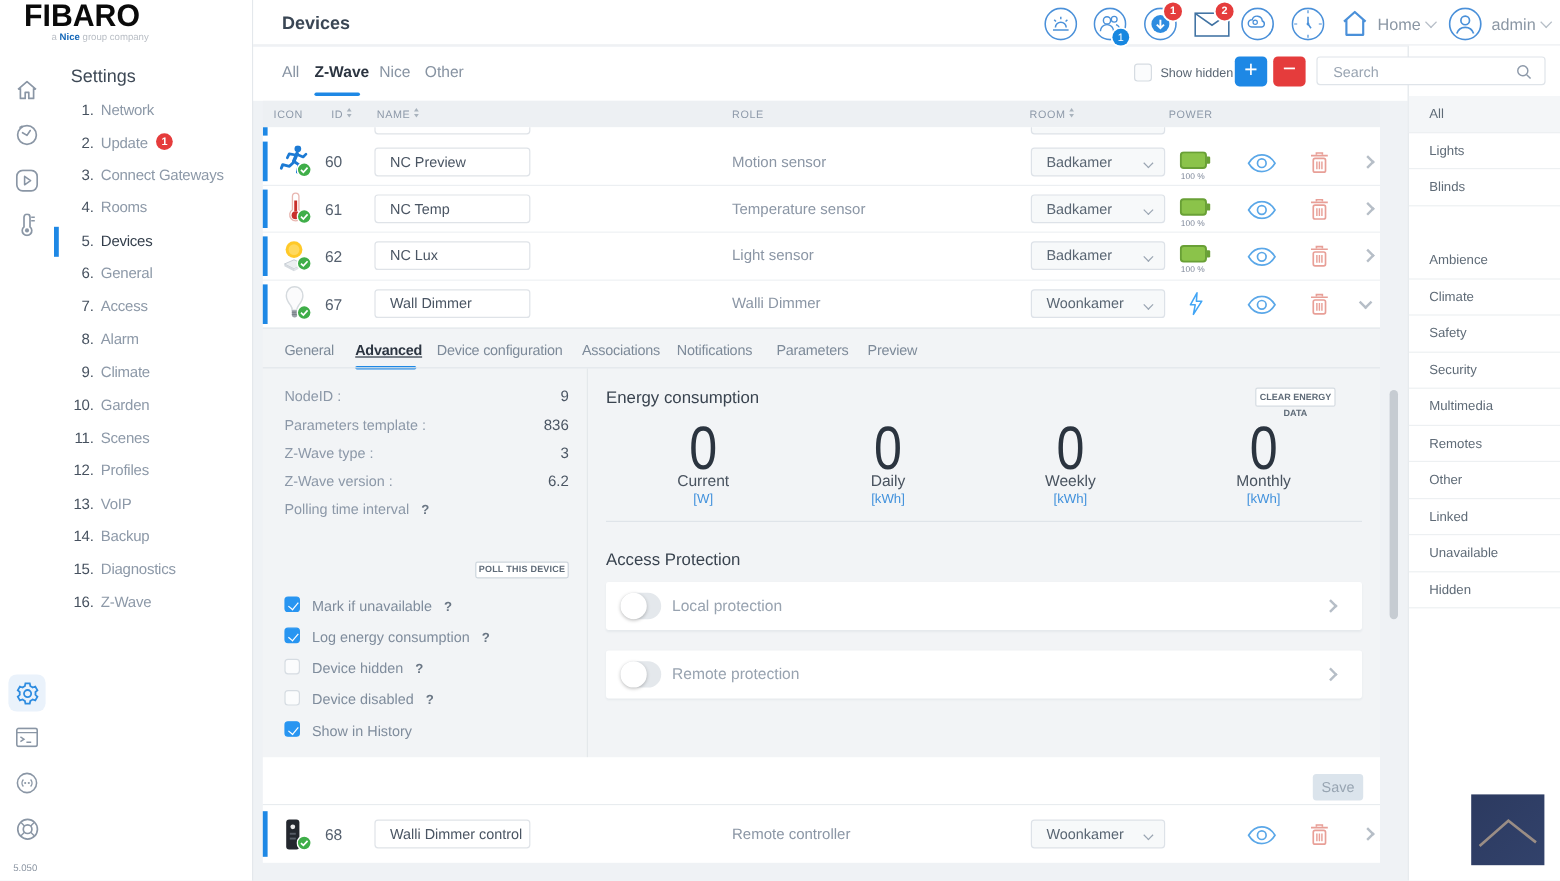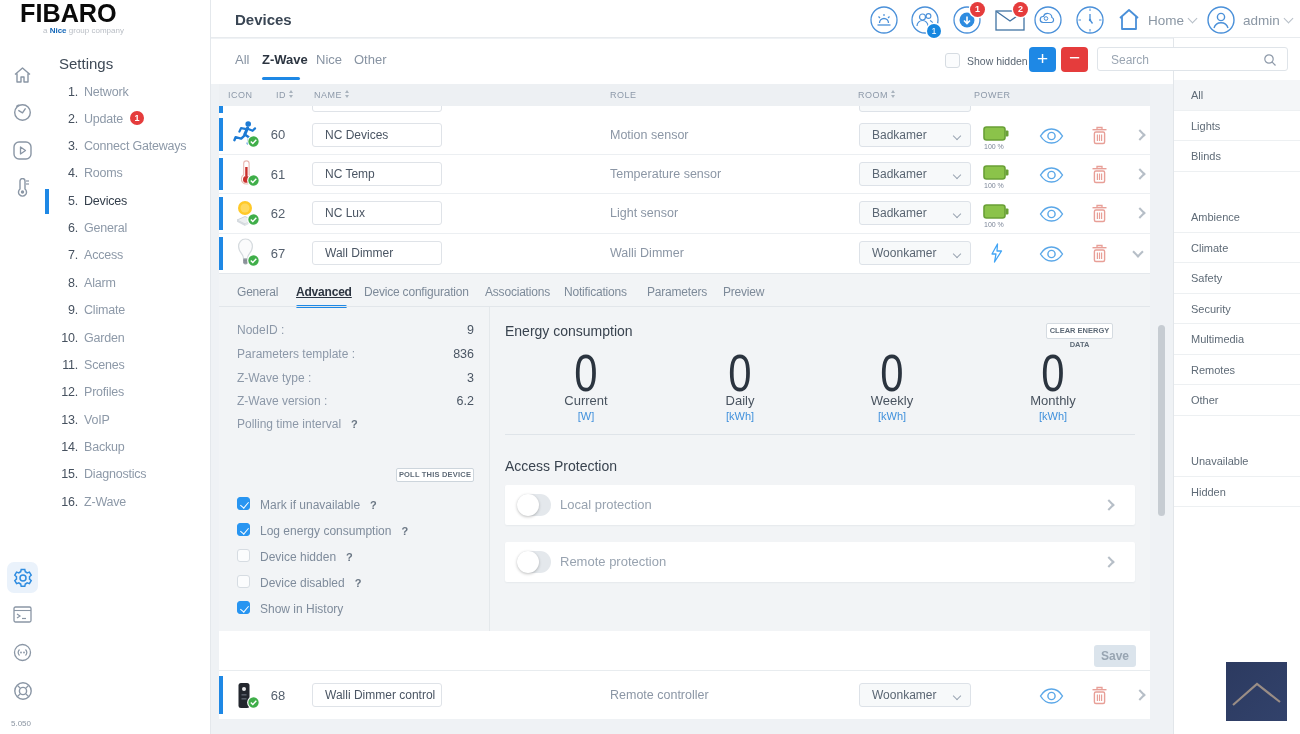--- a/index.html
+++ b/index.html
@@ -82,21 +82,21 @@
 .zero { position:absolute; top:74px; width:120px; text-align:center; font-size:51px; color:#2b343f; line-height:1; transform:scaleX(0.82); }
 .elabel { position:absolute; top:119px; width:120px; text-align:center; font-size:13px; color:#49535f; }
 .eunit { position:absolute; top:136px; width:120px; text-align:center; font-size:11px; color:#4191dc; }
 #ediv { position:absolute; left:286px; top:160px; width:630px; height:1px; background:#dfe4e9; }
 
 .protcard { position:absolute; left:286px; width:630px; height:40px; background:#fff; border-radius:2px; box-shadow:0 1px 2px rgba(40,60,80,0.06); }
 .toggle { position:absolute; left:12px; top:9px; width:34px; height:22px; background:#e4e8ec; border-radius:11px; }
 .toggle:after { content:""; position:absolute; left:0px; top:0px; width:22px; height:22px; background:#fff; border-radius:50%; box-shadow:0 1px 3px rgba(0,0,0,0.25); }
 .prottxt { position:absolute; left:55px; top:12px; font-size:13px; color:#98a3b0; }
 
-#savebar { left:219px; top:631px; width:931px; height:40px; background:#fff; border-bottom:1px solid #e8ecef;font-weight:bold; }
+#savebar { left:219px; top:631px; width:931px; height:40px; background:#fff; border-bottom:1px solid #e8ecef; }
 #savebtn { position:absolute; left:875px; top:14px; width:42px; height:22px; background:#dbe4ec; border-radius:3px; font-size:12px; color:#98a5b2; text-align:center; line-height:22px; }
 
 
 #rsb { left:1173px; top:80px; width:127px; height:654px; background:#fff; border-left:1px solid #e2e6ea; }
 #rsb-top { left:1173px; top:38px; width:127px; height:42px; background:#fff; border-left:1px solid #e2e6ea; }
 .rit { position:absolute; left:0; width:127px; height:30.5px; font-size:11px; color:#5f6b77; line-height:30.5px; padding-left:17px; border-bottom:1px solid #edf0f2; }
 .rit.first { background:#f4f6f8; }
 
 #scrolltop { left:1226px; top:662px; width:61px; height:59px; background:linear-gradient(135deg,#2c3a60,#32426b); }
 
@@ -342,21 +342,21 @@
       <circle cx="15.2" cy="3" r="2.8" fill="#1c7ad4"></circle>
       <path d="M14.6 6.8 C13.6 9.2 12.8 11.2 11.8 13.4" fill="none" stroke="#1c7ad4" stroke-width="3" stroke-linecap="round"></path>
       <path d="M14.2 7.6 L19.6 9.8 L22 7.4 M13.6 8.2 L8 7.2 L6.4 10.6" fill="none" stroke="#1c7ad4" stroke-width="2.2" stroke-linecap="round" stroke-linejoin="round"></path>
       <path d="M11.8 13.4 L16.2 16.4 L14.8 22.4 M12.2 13.8 L8.2 17.6 L2.6 16.2 L1.4 19.2" fill="none" stroke="#1c7ad4" stroke-width="2.4" stroke-linecap="round" stroke-linejoin="round"></path>
     </svg>
     <svg class="abs" style="left:28px;top:20px;" width="13" height="13" viewBox="0 0 13 13">
         <circle cx="6.5" cy="6.5" r="5.8" fill="#3fae49" stroke="#fff" stroke-width="1.2"></circle>
         <path d="M3.8 6.6 L5.8 8.5 L9.3 4.7" fill="none" stroke="#fff" stroke-width="1.4"></path>
       </svg>
     <div class="idtxt" style="top:12px;">60</div>
-    <div class="nameinput" style="top:8px;">NC Devices</div>
+    <div class="nameinput" style="top:8px;">NC Preview</div>
     <div class="roletxt" style="top:13px;">Motion sensor</div>
     <div class="roomdd" style="top:8px;">Badkamer</div>
     <svg class="abs" style="left:764px;top:11px;" width="27" height="24" viewBox="0 0 27 24">
         <rect x="1" y="1" width="21" height="13" rx="2.5" fill="#8bc34a" stroke="#69a036" stroke-width="1.6"></rect>
         <path d="M22.5 4.5 h2 a1 1 0 0 1 1 1 v4 a1 1 0 0 1 -1 1 h-2 Z" fill="#69a036"></path>
         <text x="1" y="23" font-size="7" fill="#7c8698" font-family="Liberation Sans">100 %</text>
       </svg>
     <svg class="abs" style="left:820px;top:13px;" width="25" height="16" viewBox="0 0 25 16">
         <path d="M1.5 8 C5 2.2 9 1 12.5 1 C16 1 20 2.2 23.5 8 C20 13.8 16 15 12.5 15 C9 15 5 13.8 1.5 8 Z" fill="none" stroke="#5aa7e8" stroke-width="1.4"></path>
         <circle cx="12.5" cy="8" r="3.6" fill="none" stroke="#5aa7e8" stroke-width="1.4"></circle>
@@ -582,20 +582,21 @@
   <div class="rit first" style="top:0;">All</div>
   <div class="rit" style="top:30.5px;">Lights</div>
   <div class="rit" style="top:61px;">Blinds</div>
   <div class="rit" style="top:122px;">Ambience</div>
   <div class="rit" style="top:152.5px;">Climate</div>
   <div class="rit" style="top:183px;">Safety</div>
   <div class="rit" style="top:213.5px;">Security</div>
   <div class="rit" style="top:244px;">Multimedia</div>
   <div class="rit" style="top:274.5px;">Remotes</div>
   <div class="rit" style="top:305px;">Other</div>
+  <div class="rit" style="top:335.5px;">Linked</div>
   <div class="rit" style="top:366px;">Unavailable</div>
   <div class="rit" style="top:396.5px;">Hidden</div>
 </div>
 
 <div class="abs" id="scrollbar"></div>
 <div class="abs" id="scrolltop">
   <svg width="61" height="59" viewBox="0 0 61 59">
       <polyline points="7,43 31,22 54,40" fill="none" stroke="#9a8d85" stroke-width="2.2"></polyline>
     </svg>
 </div>

